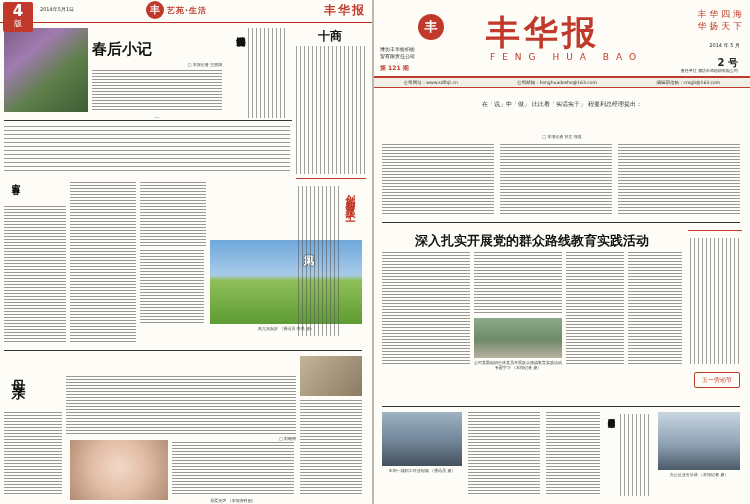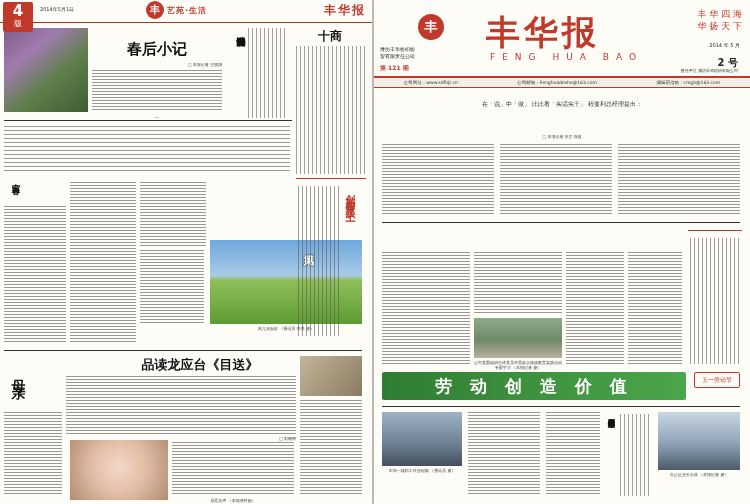--- a/index.html
+++ b/index.html
@@ -105,21 +105,21 @@
         <div class="ban">版</div>
       </div>
       <div class="l-date">2014年5月1日</div>
       <div class="l-logo">丰</div>
       <div class="l-logo-txt">艺苑·生活</div>
       <div class="l-brand">丰华报</div>
     </div>
 
     <div style="position:absolute;left:4px;top:28px;width:84px;height:84px;" class="photo ph-flower"></div>
 
-    <div style="position:absolute;left:92px;top:40px;width:130px;text-align:center;font-size:15px;
+    <div style="position:absolute;left:92px;top:40px;width:130px;font-size:15px;
        font-family:'DejaVu Serif',serif;color:#111;" class="sec-title">春后小记</div>
     <div style="position:absolute;left:92px;top:62px;width:130px;text-align:right;font-size:4px;color:#444;">□ 本报记者 王丽娟</div>
     <div class="txt dense" style="position:absolute;left:92px;top:70px;width:130px;height:42px;"></div>
     <div style="position:absolute;left:92px;top:114px;width:130px;text-align:center;font-size:5px;color:#333;">一</div>
 
     <div style="position:absolute;left:232px;top:30px;width:14px;font-size:9px;line-height:11px;color:#111;
         writing-mode:vertical-rl;font-family:'DejaVu Serif',serif;" class="sec-title">白沙溪畔公园游记</div>
     <div class="vline" style="position:absolute;left:248px;top:28px;width:40px;height:90px;"></div>
 
     <div style="position:absolute;left:300px;top:28px;width:60px;text-align:center;font-size:12px;color:#111;
@@ -139,22 +139,20 @@
 
     <div class="photo ph-field" style="position:absolute;left:210px;top:240px;width:152px;height:84px;"></div>
     <div style="position:absolute;left:300px;top:246px;font-size:11px;color:#fff;writing-mode:vertical-rl;
         text-shadow:0 0 2px #000;">风采篇</div>
     <div class="cap" style="position:absolute;left:210px;top:326px;width:152px;">风光无限好 （通讯员 李强 摄）</div>
 
     <div class="txt dense" style="position:absolute;left:140px;top:250px;width:64px;height:74px;"></div>
 
     <div class="rule" style="position:absolute;left:4px;top:350px;width:358px;"></div>
 
-    <div style="position:absolute;left:110px;top:356px;width:180px;text-align:center;font-size:13px;color:#111;
-        font-family:'DejaVu Serif',serif;" class="sec-title">品读龙应台《目送》</div>
     <div class="txt dense" style="position:absolute;left:66px;top:376px;width:230px;height:58px;"></div>
     <div style="position:absolute;left:66px;top:436px;width:230px;text-align:right;font-size:4px;color:#444;">□ 刘晓梅</div>
 
     <div style="position:absolute;left:10px;top:368px;font-size:14px;line-height:17px;color:#111;
         writing-mode:vertical-rl;font-family:'DejaVu Serif',serif;" class="sec-title">母 亲</div>
     <div class="txt dense" style="position:absolute;left:4px;top:412px;width:58px;height:84px;"></div>
 
     <div class="photo ph-baby" style="position:absolute;left:70px;top:440px;width:98px;height:60px;"></div>
     <div class="txt dense" style="position:absolute;left:172px;top:442px;width:122px;height:54px;"></div>
     <div class="cap" style="position:absolute;left:172px;top:498px;width:122px;">母爱无声 （本报资料图）</div>
@@ -190,37 +188,37 @@
 
     <div style="position:absolute;left:10px;top:100px;width:356px;text-align:center;font-size:6px;color:#333;">在「说」中「做」 比比看「实话实干」 程要利总经理提出：</div>
     <div style="position:absolute;left:8px;top:134px;width:360px;text-align:center;font-size:4px;color:#444;">□ 本报记者 孙文 报道</div>
 
     <div class="txt dense" style="position:absolute;left:8px;top:144px;width:112px;height:70px;"></div>
     <div class="txt dense" style="position:absolute;left:126px;top:144px;width:112px;height:70px;"></div>
     <div class="txt dense" style="position:absolute;left:244px;top:144px;width:122px;height:70px;"></div>
 
     <div class="rule" style="position:absolute;left:8px;top:222px;width:358px;"></div>
 
+    <div style="position:absolute;left:8px;top:232px;width:300px;text-align:center;font-size:13px;color:#111;
+        font-weight:bold;font-family:'DejaVu Serif',serif;">深入扎实开展党的群众路线教育实践活动</div>
 
     <div class="txt dense" style="position:absolute;left:8px;top:252px;width:88px;height:112px;"></div>
     <div class="txt dense" style="position:absolute;left:100px;top:252px;width:88px;height:62px;"></div>
     <div class="txt dense" style="position:absolute;left:192px;top:252px;width:58px;height:112px;"></div>
     <div class="txt dense" style="position:absolute;left:254px;top:252px;width:54px;height:112px;"></div>
 
     <div class="photo ph-group" style="position:absolute;left:100px;top:318px;width:88px;height:40px;"></div>
     <div class="cap" style="position:absolute;left:100px;top:360px;width:88px;">公司党委组织全体党员开展群众路线教育实践活动专题学习 （本报记者 摄）</div>
 
     <div class="rule-red" style="position:absolute;left:314px;top:230px;width:54px;"></div>
     <div class="vline" style="position:absolute;left:316px;top:238px;width:50px;height:126px;"></div>
 
     <div style="position:absolute;left:320px;top:372px;width:44px;height:14px;border:1px solid #c0392b;
         color:#c0392b;font-size:6px;text-align:center;line-height:14px;border-radius:2px;">五一劳动节</div>
 
-    <div class="green-band" style="position:absolute;left:8px;top:372px;width:304px;height:28px;border-radius:2px;
-        text-align:center;font-size:17px;line-height:28px;letter-spacing:6px;font-weight:bold;">劳 动 创 造 价 值</div>
 
     <div class="rule" style="position:absolute;left:8px;top:406px;width:358px;"></div>
 
     <div class="photo ph-desk" style="position:absolute;left:8px;top:412px;width:80px;height:54px;"></div>
     <div class="cap" style="position:absolute;left:8px;top:468px;width:80px;">车间一线职工作业现场 （通讯员 摄）</div>
 
     <div class="txt dense" style="position:absolute;left:94px;top:412px;width:72px;height:84px;"></div>
     <div class="txt dense" style="position:absolute;left:172px;top:412px;width:54px;height:84px;"></div>
 
     <div style="position:absolute;left:232px;top:414px;font-size:7px;line-height:9px;color:#111;

